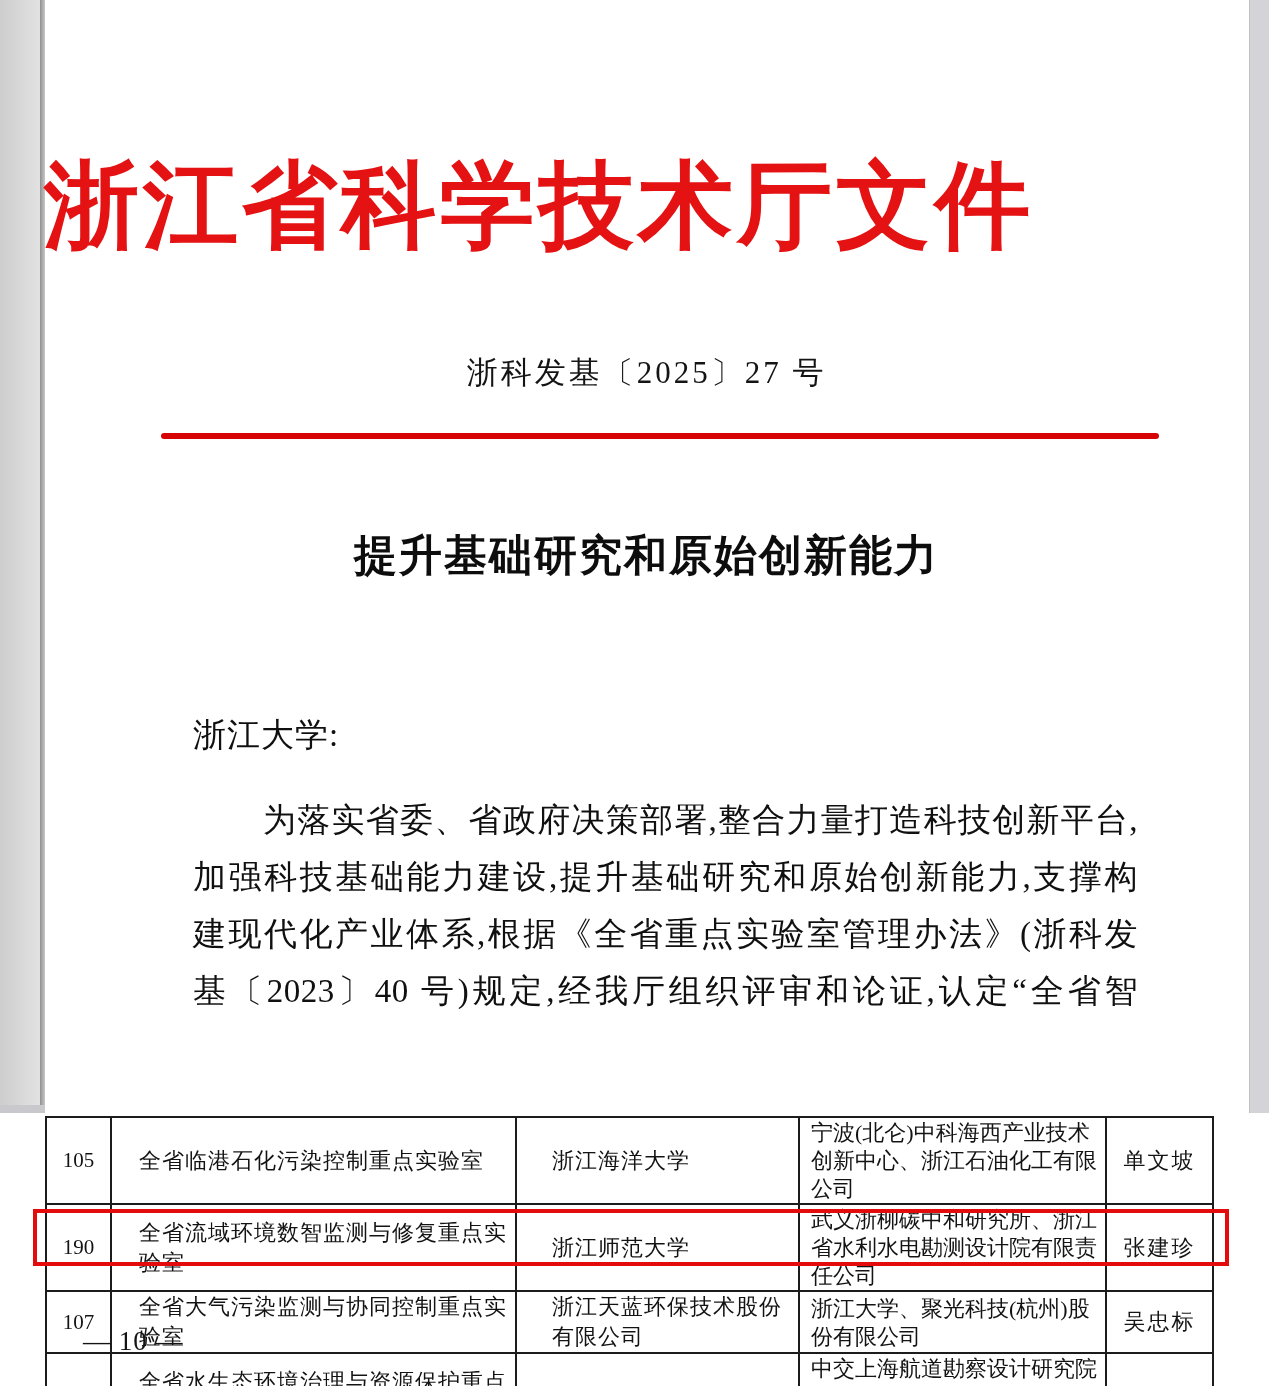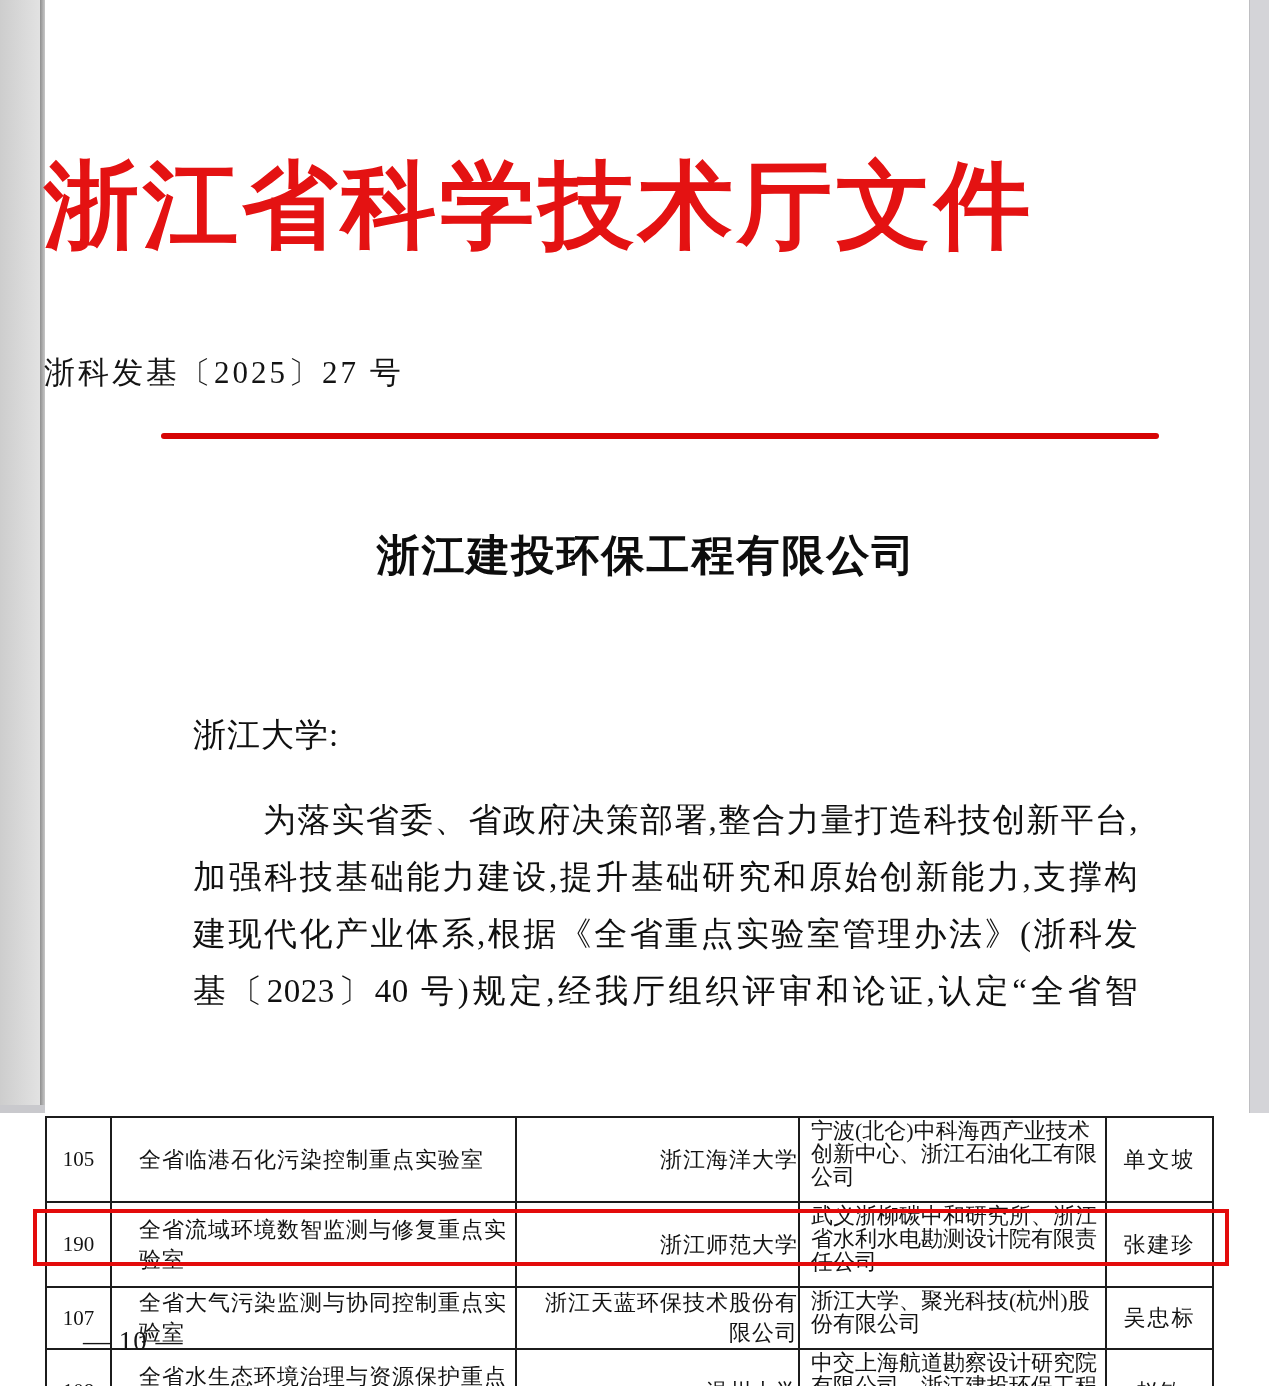--- a/index.html
+++ b/index.html
@@ -20,21 +20,21 @@
     background:#c9c9cd; }
 
   .doc-header-title {
     position:absolute; left:44px; top:143px; width:1205px;
     font-size:95px; font-weight:bold;
     letter-spacing:4px; white-space:nowrap;
     font-family:"Liberation Serif", serif;
   }
   .doc-number {
     position:absolute; left:44px; top:352px; width:1205px;
-    text-align:left; font-size:31px; letter-spacing:3px; color:#141414;
+    text-align:center; font-size:31px; letter-spacing:3px; color:#141414;
   }
   .red-rule {
     position:absolute; left:161px; top:433px; width:998px; height:6px;
     border-radius:3px;
   }
   .notice-title {
     position:absolute; left:44px; width:1205px; text-align:center;
     font-size:43px; font-weight:bold; letter-spacing:2px; color:#0d0d0d;
     white-space:nowrap;
   }
@@ -54,22 +54,22 @@
     position:absolute; left:45px; top:1116px; width:1167px;
     border-collapse:collapse; table-layout:fixed;
   }
   .result-table td {
     border:2px solid #1c1c1c; font-size:22px; color:#131313;
     overflow:hidden; vertical-align:middle;
   }
   .result-table tr { height:49px; }
   td.c-num    { text-align:center; font-size:21px; font-family:"Liberation Serif", serif; }
   td.c-lab    { padding-left:27px; letter-spacing:1px; }
-  td.c-inst   { padding-left:27px; letter-spacing:1px;text-align:right; }
-  td.c-part   { padding:1px 8px 13px 11px; line-height:23px; }
+  td.c-inst   { padding-left:35px; letter-spacing:1px; }
+  td.c-part   { padding:1px 8px 0 11px; line-height:28px; }
   td.c-leader { text-align:center; letter-spacing:2px;margin-top:26px; }
 
   .row-highlight {
     position:absolute; left:33px; top:1209px; width:1196px; height:57px;
     border:4px solid #e30b0b; z-index:5; background:transparent;
   }
   .page-number {
     position:absolute; left:83px; top:1326px; font-size:27px;
     letter-spacing:1px; color:#141414;
   }
@@ -83,21 +83,21 @@
   <div class="left-edge"></div>
   <div class="right-strip"></div>
   <div class="divider-band"></div>
 
   <div class="doc-header-title" style="color: rgb(228, 18, 18);">浙江省科学技术厅文件</div>
 
   <div class="doc-number">浙科发基〔2025〕27 号</div>
 
   <div class="red-rule" style="background: rgb(214, 4, 4);"></div>
 
-  <div class="notice-title l1">浙江建投环保工程有限公司</div>
+  <div class="notice-title l1">提升基础研究和原始创新能力</div>
 
   <div class="body-block">
     <div class="salutation">浙江大学:</div>
     <div class="bline just indent">为落实省委、省政府决策部署,整合力量打造科技创新平台,</div>
     <div class="bline just">加强科技基础能力建设,提升基础研究和原始创新能力,支撑构</div>
     <div class="bline just">建现代化产业体系,根据《全省重点实验室管理办法》(浙科发</div>
     <div class="bline just">基〔2023〕40 号)规定,经我厅组织评审和论证,认定“全省智</div>
   </div>
 
   <table class="result-table">

